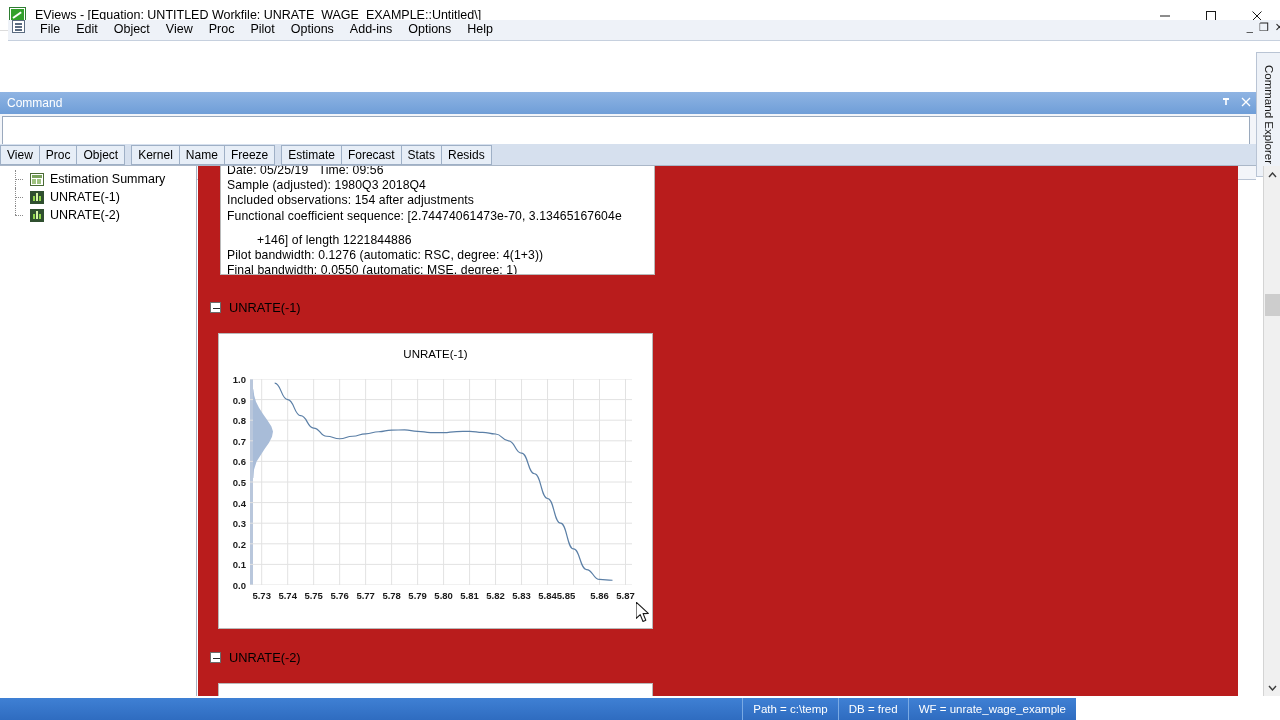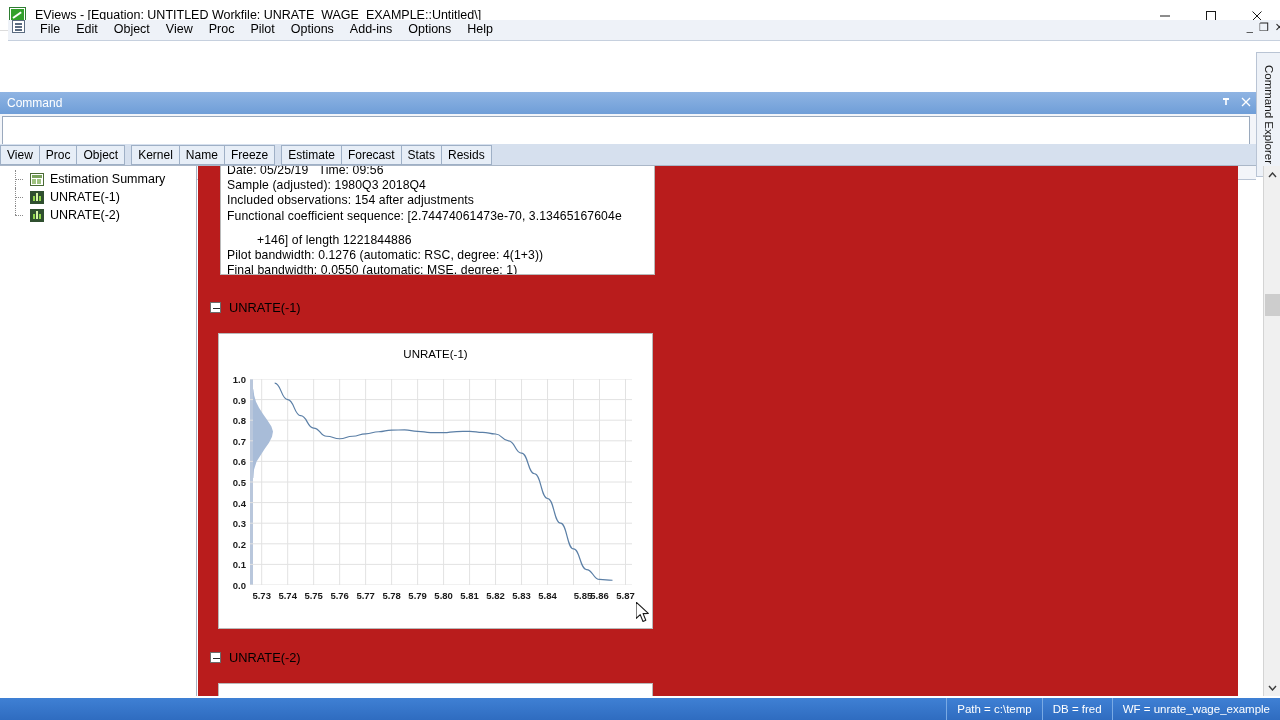--- a/index.html
+++ b/index.html
@@ -216,21 +216,21 @@
     position: absolute; right: 0; top: 52px; width: 24px; height: 125px;
     background: #eef2f8; border: 1px solid #b9c4d4; border-right: none;
     display: flex; align-items: center; justify-content: center;
   }
   .cmdexplorer span {
     writing-mode: vertical-rl; font-size: 11.5px; color: #1a1a1a; white-space: nowrap;
   }
 
   
   .statusbar {
-    position: absolute; left: 0; bottom: 0; width: 1280px; height: 22px;
+    position: absolute; left: 0; bottom: 0; width: 1076px; height: 22px;
     background: linear-gradient(#3f80d4, #2f6cc0);
     display: flex; align-items: center; justify-content: flex-end;
   }
   .status-cell {
     height: 22px; display: flex; align-items: center; padding: 0 10px;
     font-size: 11.5px; color: #ffffff; border-left: 1px solid #7aaae4; white-space: nowrap;
   }
   .status-spacer { flex: 1; }
 </style>
 </head>
@@ -421,21 +421,21 @@
             <div class="xtick" style="left: 63.6667px;">5.75</div>
             <div class="xtick" style="left: 89.6531px;">5.76</div>
             <div class="xtick" style="left: 115.639px;">5.77</div>
             <div class="xtick" style="left: 141.626px;">5.78</div>
             <div class="xtick" style="left: 167.612px;">5.79</div>
             <div class="xtick" style="left: 193.599px;">5.80</div>
             <div class="xtick" style="left: 219.585px;">5.81</div>
             <div class="xtick" style="left: 245.571px;">5.82</div>
             <div class="xtick" style="left: 271.558px;">5.83</div>
             <div class="xtick" style="left: 297.544px;">5.84</div>
-            <div class="xtick" style="left: 333px;">5.85</div>
+            <div class="xtick" style="left: 316px;">5.85</div>
             <div class="xtick" style="left: 349.517px;">5.86</div>
             <div class="xtick" style="left: 375.503px;">5.87</div>
           </div>
       </div>
 
       <div class="section-head" style="left:12px; top:484px;">
         <span class="collapse-box"></span>
         <span>UNRATE(-2)</span>
       </div>
 

